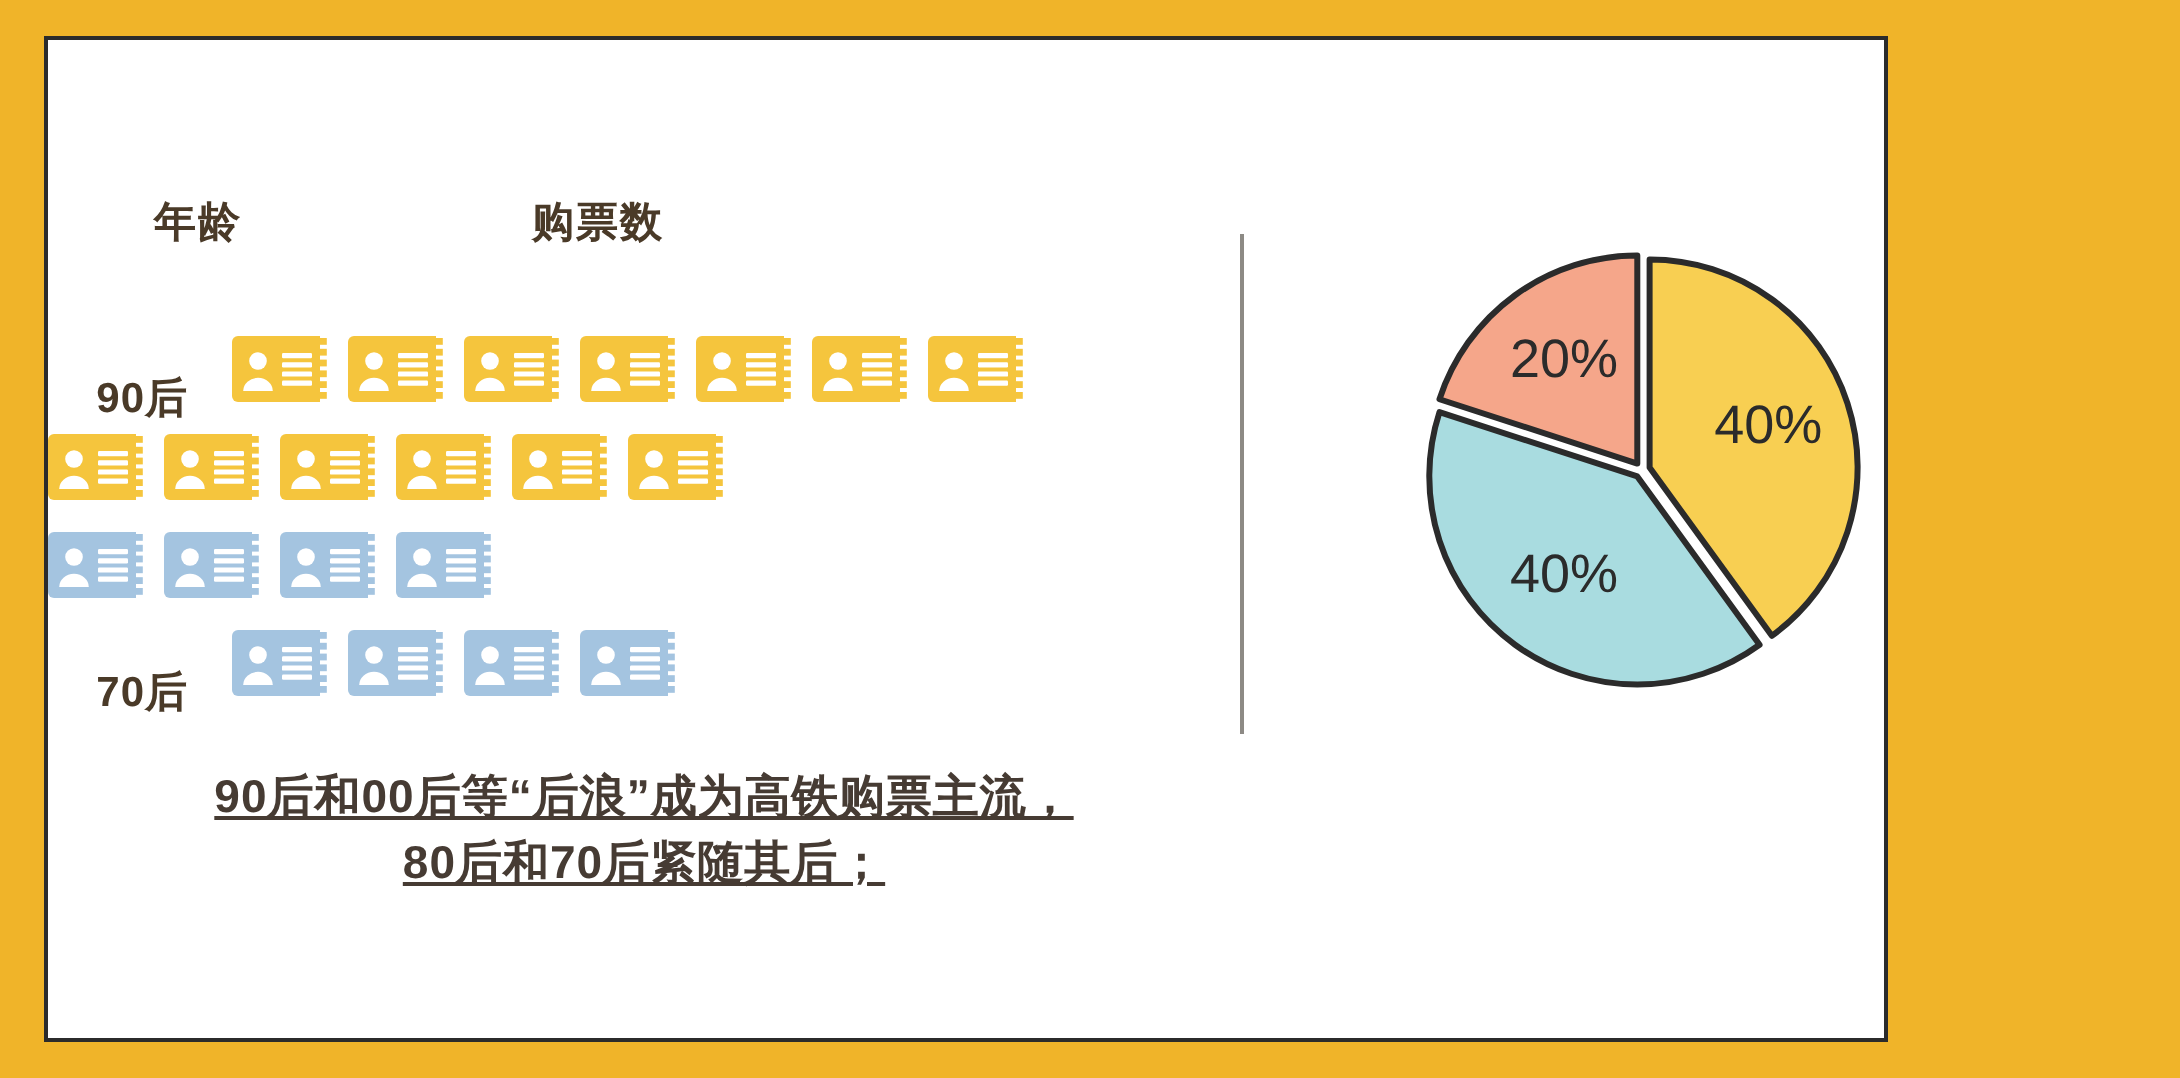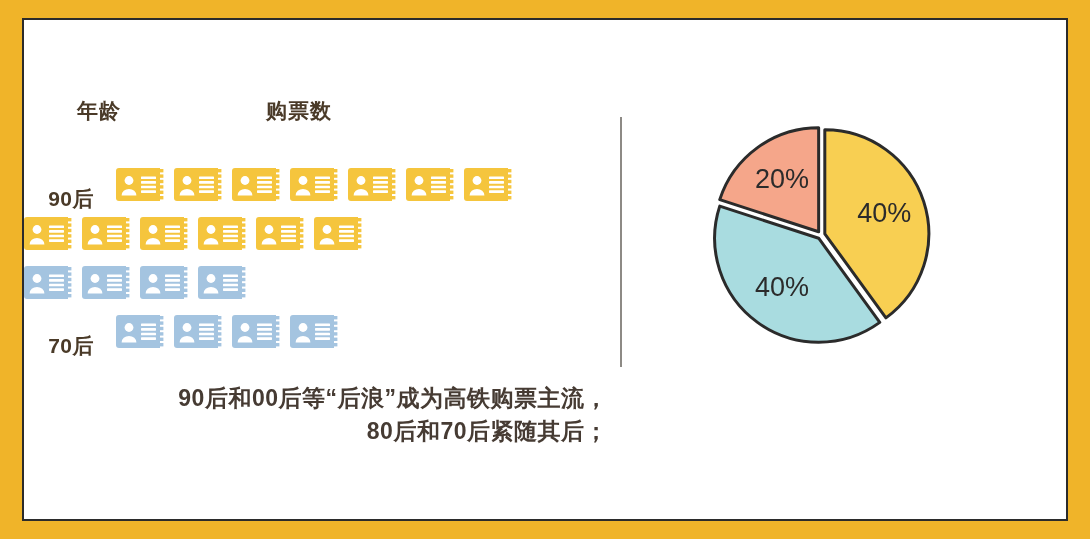--- a/index.html
+++ b/index.html
@@ -17,21 +17,21 @@
     height: 539px;
     background: #F0B429;
     overflow: hidden;
   }
 
   
   .card {
     position: absolute;
     left: 22px;
     top: 18px;
-    width: 1046px;
+    width: 922px;
     height: 503px;
     background: #ffffff;
     border: 2px solid #2b2b2b;
     box-sizing: border-box;
   }
 
   .content {
     position: absolute;
     inset: 0;
   }
@@ -133,22 +133,23 @@
     dominant-baseline: middle;
   }
 
   
   .caption {
     position: absolute;
     color: #463b33;
     font-size: 23px;
     font-weight: 700;
     line-height: 1.42;
-    text-align: right;
+    text-align: center;
     letter-spacing: 0.5px;
+    text-decoration: underline;
   }
   .caption.left  { left: 12px;  top: 362px; width: 572px; }
   .caption.right { left: 613px; top: 362px; width: 420px; }
   .caption .line { display: block; white-space: nowrap; }
 </style>
 </head>
 <body>
 
 <div id="poster">
   <div class="card">

